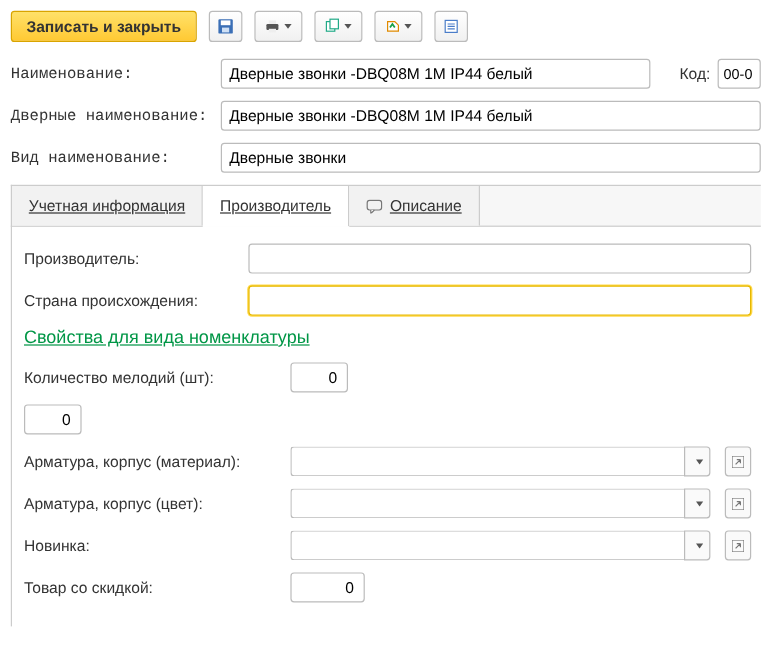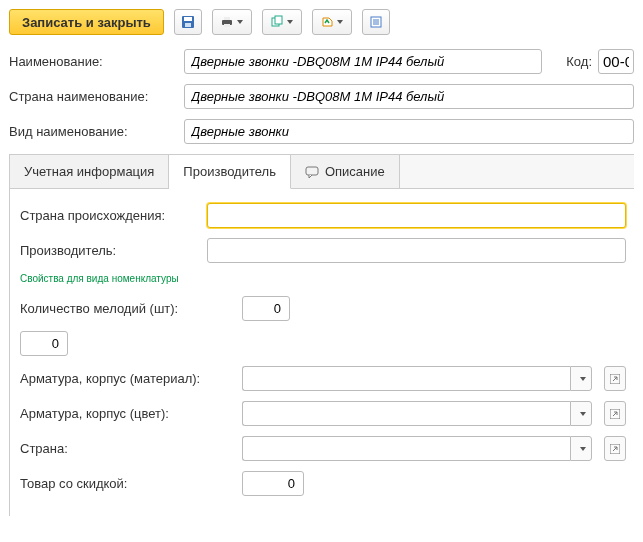--- a/index.html
+++ b/index.html
@@ -52,54 +52,55 @@
   }
   .form-row {
     display: flex;
     align-items: center;
     margin-bottom: 10px;
   }
   .form-label {
     width: 175px;
     color: #333;
     flex-shrink: 0;
+    font-family: Liberation Mono, monospace;
   }
   .text-input {
     flex: 1;
     border: 1px solid #bbb;
     padding: 4px 6px;
     height: 25px;
     font-size: 13px;
     background: #fff;
     border-radius: 3px;
-    font-style: italic;
   }
   .text-input.active {
     border: 1px solid #e6b800;
     box-shadow: 0 0 0 1px #ffd94d;
   }
   .code-label {
     margin-left: 24px;
     margin-right: 6px;
   }
   .code-input {
     width: 36px;
     border: 1px solid #bbb;
     padding: 7px 4px;
     height: 25px;
-    font-size: 15px;
+    font-size: 12px;
     border-radius: 3px;
   }
   .tabbar {
     display: flex;
     border-top: 1px solid #ccc;
     border-left: 1px solid #ccc;
     border-bottom: 1px solid #ccc;
     background: #f7f7f7;
     margin-top: 6px;
+    text-decoration: underline;
   }
   .tab {
     padding: 9px 14px;
     border-right: 1px solid #ccc;
     cursor: pointer;
     color: #333;
     display: flex;
     align-items: center;
     gap: 6px;
     background: #f2f2f2;
@@ -126,22 +127,23 @@
     border: 1px solid #bbb;
     height: 25px;
     text-align: right;
     padding: 2px 8px 2px 2px;
     font-size: 13px;
     border-radius: 3px;
   }
   .num-input-wide { width: 62px; }
   .section-title {
     color: #009646;
-    font-size: 10px;
+    font-size: 15px;
     margin: 6px 0 12px 0;
+    text-decoration: underline;
   }
   .combo {
     display: flex;
     flex: 1;
     align-items: stretch;
     height: 25px;
   }
   .combo-field {
     flex: 1;
     border: 1px solid #bbb;
@@ -211,21 +213,21 @@
 </div>
 
 <div class="form-row">
   <span class="form-label">Наименование:</span>
   <input class="text-input" value="Дверные звонки -DBQ08M 1M IP44 белый" style="">
   <span class="code-label">Код:</span>
   <input class="code-input" value="00-0" style="">
 </div>
 
 <div class="form-row">
-  <span class="form-label">Страна наименование:</span>
+  <span class="form-label">Дверные наименование:</span>
   <input class="text-input" value="Дверные звонки -DBQ08M 1M IP44 белый" style="">
 </div>
 
 <div class="form-row">
   <span class="form-label">Вид наименование:</span>
   <input class="text-input" value="Дверные звонки" style="">
 </div>
 
 <div class="tabbar">
   <div class="tab">Учетная информация</div>
@@ -235,27 +237,27 @@
         <rect x="1" y="1" width="12" height="8" rx="2" fill="none" stroke="#777"></rect>
         <path d="M4 9 L4 12 L7 9" fill="#fff" stroke="#777"></path>
       </svg>
     <span>Описание</span>
   </div>
 </div>
 
 <div class="tab-pane">
 
   <div class="prop-row">
+    <span class="prop-label prop-w1">Производитель:</span>
+    <input class="text-input" value="" style="">
+  </div>
+
+  <div class="prop-row">
     <span class="prop-label prop-w1">Страна происхождения:</span>
     <input class="text-input active" value="" style="">
-  </div>
-
-  <div class="prop-row">
-    <span class="prop-label prop-w1">Производитель:</span>
-    <input class="text-input" value="" style="">
   </div>
 
 
   <div class="section-title">Свойства для вида номенклатуры</div>
 
   <div class="prop-row">
     <span class="prop-label prop-w2">Количество мелодий (шт):</span>
     <input class="num-input" value="0" style="">
   </div>
 
@@ -291,21 +293,21 @@
       <div class="combo-btn open">
         <svg width="10" height="10" viewBox="0 0 10 10">
             <rect x="0" y="0" width="10" height="10" fill="none" stroke="#777"></rect>
             <path d="M3 7 L7 3 M7 3 L7 6 M7 3 L4 3" fill="none" stroke="#777"></path>
           </svg>
       </div>
     </div>
   </div>
 
   <div class="prop-row">
-    <span class="prop-label prop-w2">Страна:</span>
+    <span class="prop-label prop-w2">Новинка:</span>
     <div class="combo">
       <input class="combo-field" value="" style="">
       <div class="combo-btn last">
           <span class="dd-caret"></span>
         </div>
       <div class="gap"></div>
       <div class="combo-btn open">
         <svg width="10" height="10" viewBox="0 0 10 10">
             <rect x="0" y="0" width="10" height="10" fill="none" stroke="#777"></rect>
             <path d="M3 7 L7 3 M7 3 L7 6 M7 3 L4 3" fill="none" stroke="#777"></path>

